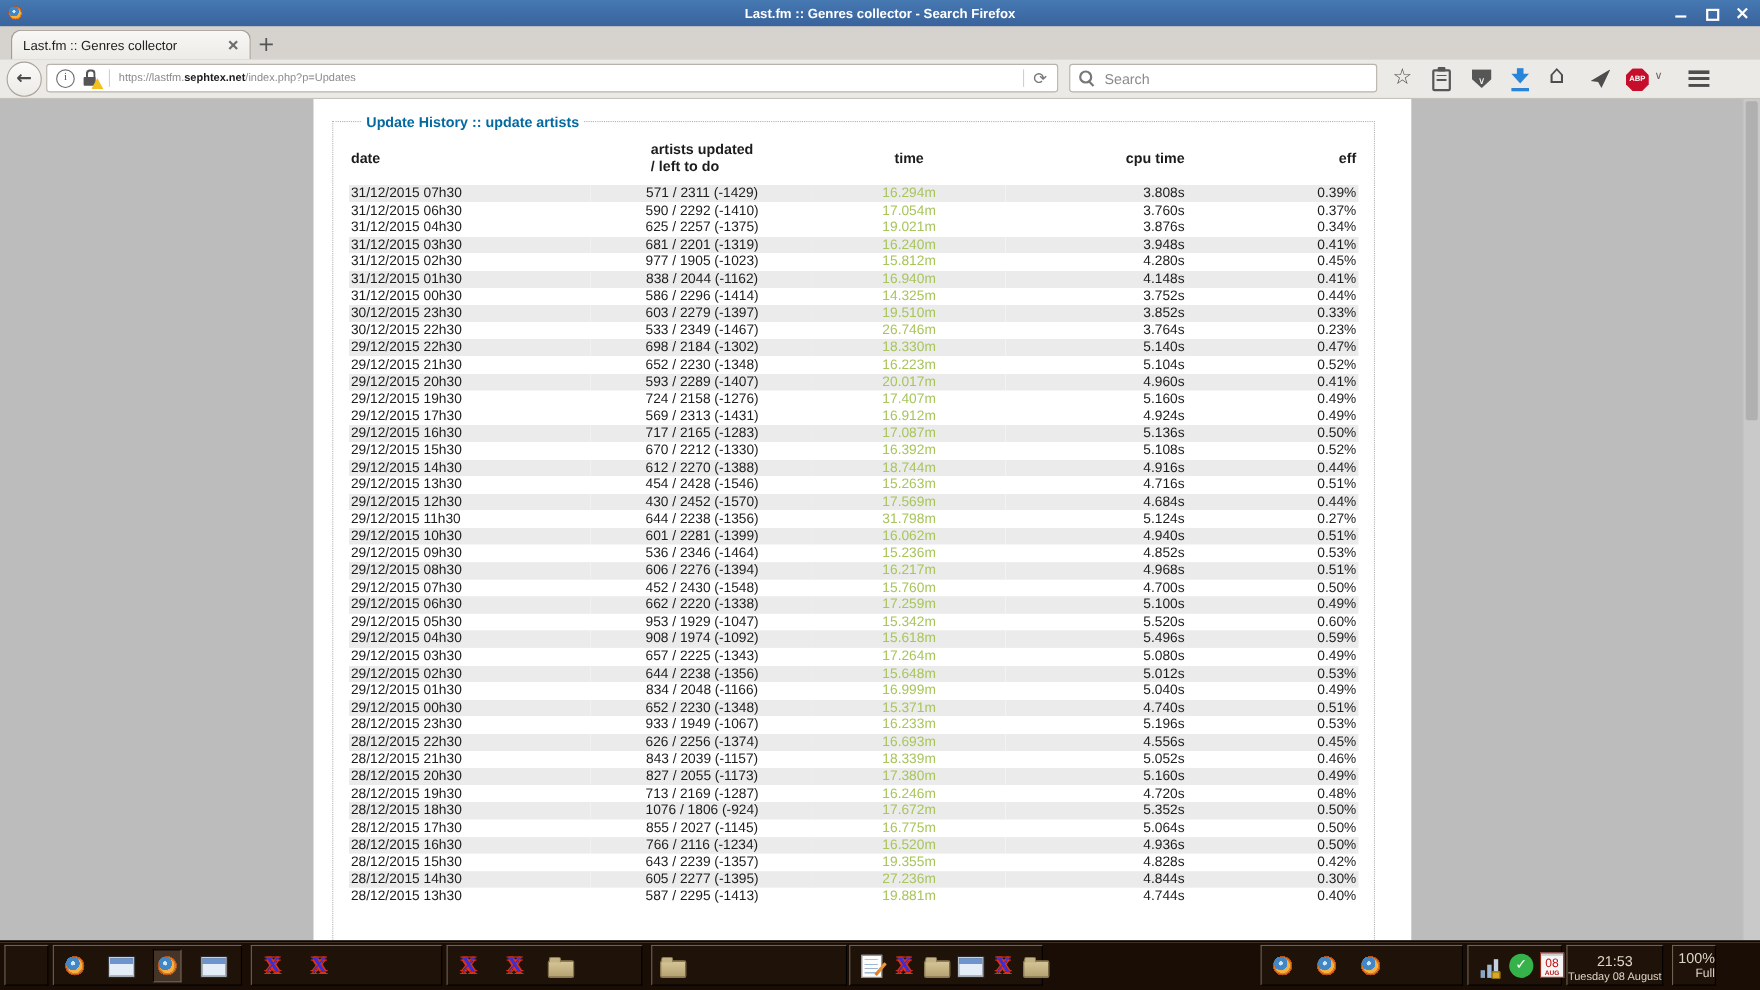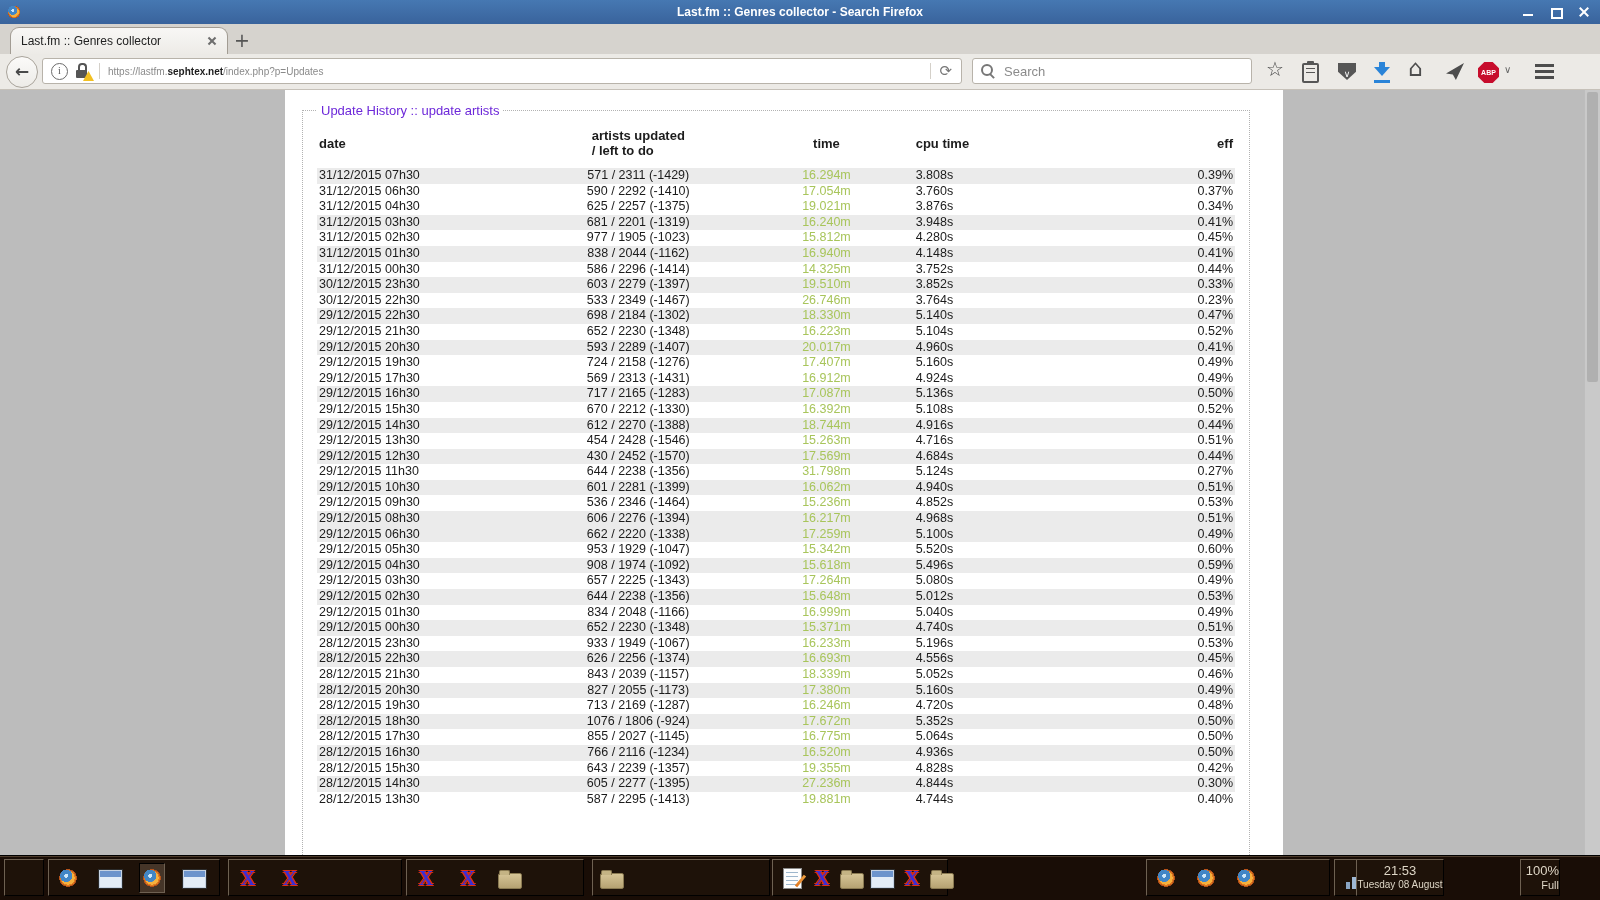--- a/index.html
+++ b/index.html
@@ -77,28 +77,28 @@
     font-size:7px;font-weight:bold;text-align:center;line-height:21px;
     clip-path:polygon(30% 0,70% 0,100% 30%,100% 70%,70% 100%,30% 100%,0 70%,0 30%);}
   .chev{left:1504px;top:10px;font-size:10px;color:#666;}
   .menu-btn{left:1535px;top:10px;width:19px;height:15px;
     background:repeating-linear-gradient(#4d4d4d 0 3px,transparent 3px 6px);}
   
   .content{position:absolute;top:90px;left:0;width:1600px;height:765px;background:#bcbcbc;overflow:hidden;}
   .page-col{position:absolute;left:285px;top:0;width:998px;height:765px;background:#fff;}
   fieldset.box{margin:13px 0 0 17px;width:948px;height:790px;border:1px dotted #b2b2b2;
     padding:2px 14px 0 14px;box-sizing:border-box;}
-  legend.box-legend{color:#6d28d9;font-weight:normal;font-size:13px;padding:0 4px;margin-left:0px;}
+  legend.box-legend{color:#0369a1;font-weight:bold;font-size:13px;padding:0 4px;margin-left:12px;}
   table.upd{width:100%;border-collapse:collapse;font-size:12.5px;color:#1c1c1c;table-layout:fixed;}
   table.upd th{font-weight:bold;font-size:13px;padding:8px 2px 10px 2px;line-height:15px;vertical-align:middle;}
   table.upd td{height:15.6px;line-height:15.6px;padding:0 2px;white-space:nowrap;overflow:hidden;}
   .c-date{width:24%;text-align:left;}
   .c-art{width:22%;text-align:center;}
   .c-time{width:19%;text-align:center;}
-  .c-cpu{width:18%;text-align:left;}
+  .c-cpu{width:18%;text-align:right;}
   .c-eff{width:17%;text-align:right;}
   th .two-line{display:inline-block;text-align:left;}
   tr.odd{background:#ebebeb;margin-left:42px;}
   td.timeval{color:#a8c55b;}
   .scroll-track{position:absolute;right:0;top:0;width:15px;height:765px;background:#c9c9c9;border-left:1px solid #bdbdbd;}
   .scroll-thumb{position:absolute;right:2px;top:2px;width:11px;height:290px;background:#b0b0b0;border-radius:2px;}
   
   .taskbar{position:absolute;bottom:0;left:0;width:1600px;height:45px;background:#190d06;
     border-top:1px solid #000;box-shadow:inset 0 1px 0 #4d3b2b;box-sizing:border-box;}
   .tgroup{position:absolute;top:3px;height:37px;border:1px solid;border-color:#6e6152 #000 #000 #6e6152;
@@ -377,20 +377,27 @@
               <td class="c-cpu">4.852s</td>
               <td class="c-eff">0.53%</td>
             </tr>
             <tr class="odd">
               <td class="c-date">29/12/2015 08h30</td>
               <td class="c-art">606 / 2276 (-1394)</td>
               <td class="c-time timeval">16.217m</td>
               <td class="c-cpu">4.968s</td>
               <td class="c-eff">0.51%</td>
             </tr>
+            <tr class="even">
+              <td class="c-date">29/12/2015 07h30</td>
+              <td class="c-art">452 / 2430 (-1548)</td>
+              <td class="c-time timeval">15.760m</td>
+              <td class="c-cpu">4.700s</td>
+              <td class="c-eff">0.50%</td>
+            </tr>
             <tr class="odd">
               <td class="c-date">29/12/2015 06h30</td>
               <td class="c-art">662 / 2220 (-1338)</td>
               <td class="c-time timeval">17.259m</td>
               <td class="c-cpu">5.100s</td>
               <td class="c-eff">0.49%</td>
             </tr>
             <tr class="even">
               <td class="c-date">29/12/2015 05h30</td>
               <td class="c-art">953 / 1929 (-1047)</td>
@@ -596,21 +603,21 @@
   <div class="tgroup" style="left:1334px;width:86px;">
     <span class="tray-icon net-bars"></span>
     <span class="tray-icon check-circle">✓</span>
     <span class="tray-icon calendar">
       <span class="cal-top"></span>
       <span class="cal-day">08</span>
       <span class="cal-month">AUG</span>
     </span>
   </div>
 
-  <div class="tgroup col tray-text" style="left:1356px;width:88px;">
+  <div class="tgroup col tray-text" style="left:1424px;width:88px;justify-content:flex-end;">
     <div class="clock-time">21:53</div>
     <div class="clock-date">Tuesday 08 August</div>
   </div>
 
   <div class="tgroup col tray-text" style="left:1520px;width:40px;align-items:flex-end;">
     <div class="batt-pct">100%</div>
     <div class="batt-state">Full</div>
   </div>
 </div>
 

